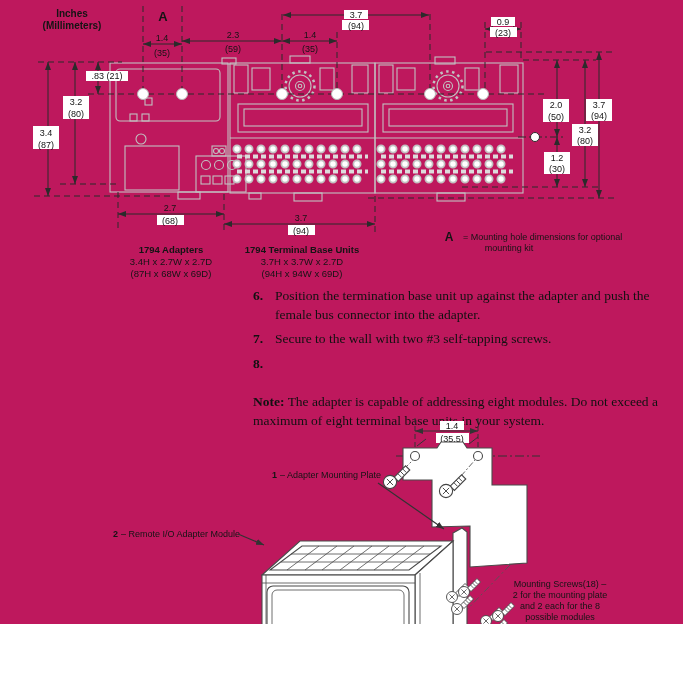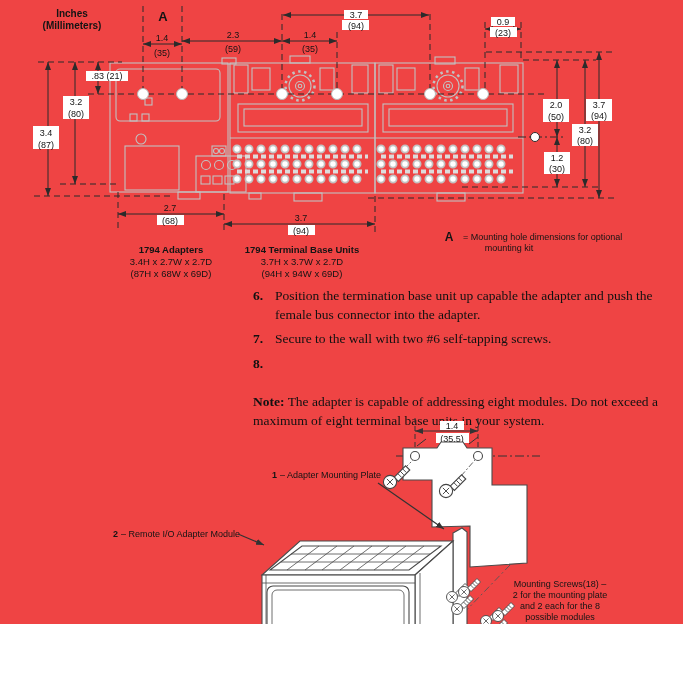--- a/index.html
+++ b/index.html
@@ -1,16 +1,16 @@
 <!DOCTYPE html>
 <html><head>
 <meta charset="utf-8">
 <style>
   html,body{margin:0;padding:0;background:#fff;}
-  .page{position:relative;width:683px;height:624px;background:#ef4444;overflow:hidden;
+  .page{position:relative;width:683px;height:624px;background:#be185d;overflow:hidden;
         font-family:"Liberation Sans",sans-serif;}
   svg{position:absolute;left:0;}
   svg text{font-family:"Liberation Sans",sans-serif;fill:#141414;}
   .instructions{position:absolute;left:253px;top:287px;width:415px;
         font-family:"Liberation Serif",serif;font-size:13.5px;line-height:18.5px;color:#111;}
   .instr-item{display:flex;margin-bottom:6px;}
   .instr-item .num{font-weight:bold;width:22px;flex:0 0 22px;}
   .note{margin-top:20px;}
   .note .note-label{font-weight:bold;}
 </style>
@@ -246,25 +246,25 @@
       <text x="449" y="241" font-size="12" font-weight="bold">A</text>
       <text x="463" y="240" text-anchor="start">= Mounting hole dimensions for optional</text>
       <text x="509" y="251">mounting kit</text>
     </g>
   </g>
 </svg>
 
 <div class="instructions">
   <div class="instr-item">
     <span class="num">6.</span>
-    <span class="txt">Position the termination base unit up capable the adapter and push the female bus connector into the adapter.</span>
+    <span class="txt">Position the termination base unit up against the adapter and push the female bus connector into the adapter.</span>
   </div>
   <div class="instr-item">
     <span class="num">7.</span>
-    <span class="txt">Secure to the wall with two #6 self-tapping screws.</span>
+    <span class="txt">Secure to the wall with two #3 self-tapping screws.</span>
   </div>
   <div class="instr-item">
     <span class="num">8.</span>
   </div>
   <div class="note">
     <span class="note-label">Note:</span>
     <span>The adapter is capable of addressing eight modules. Do not exceed a maximum of eight terminal base units in your system.</span>
   </div>
 </div>
 

